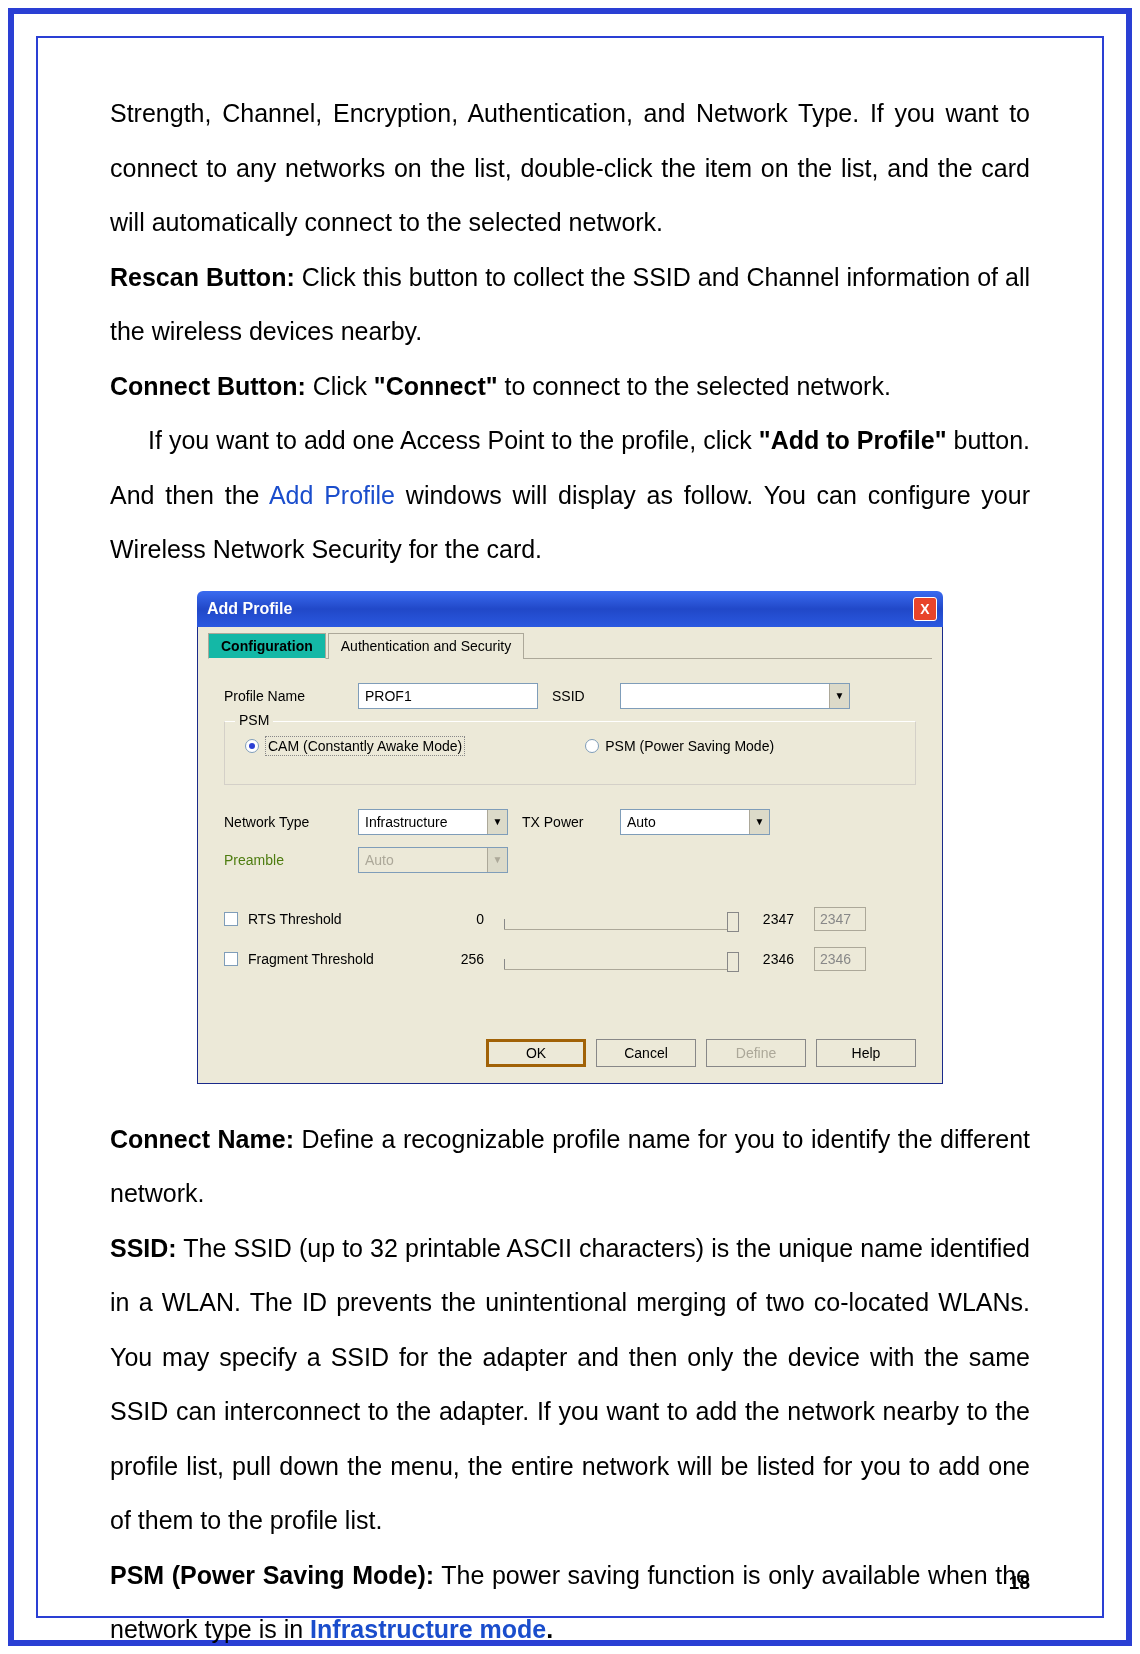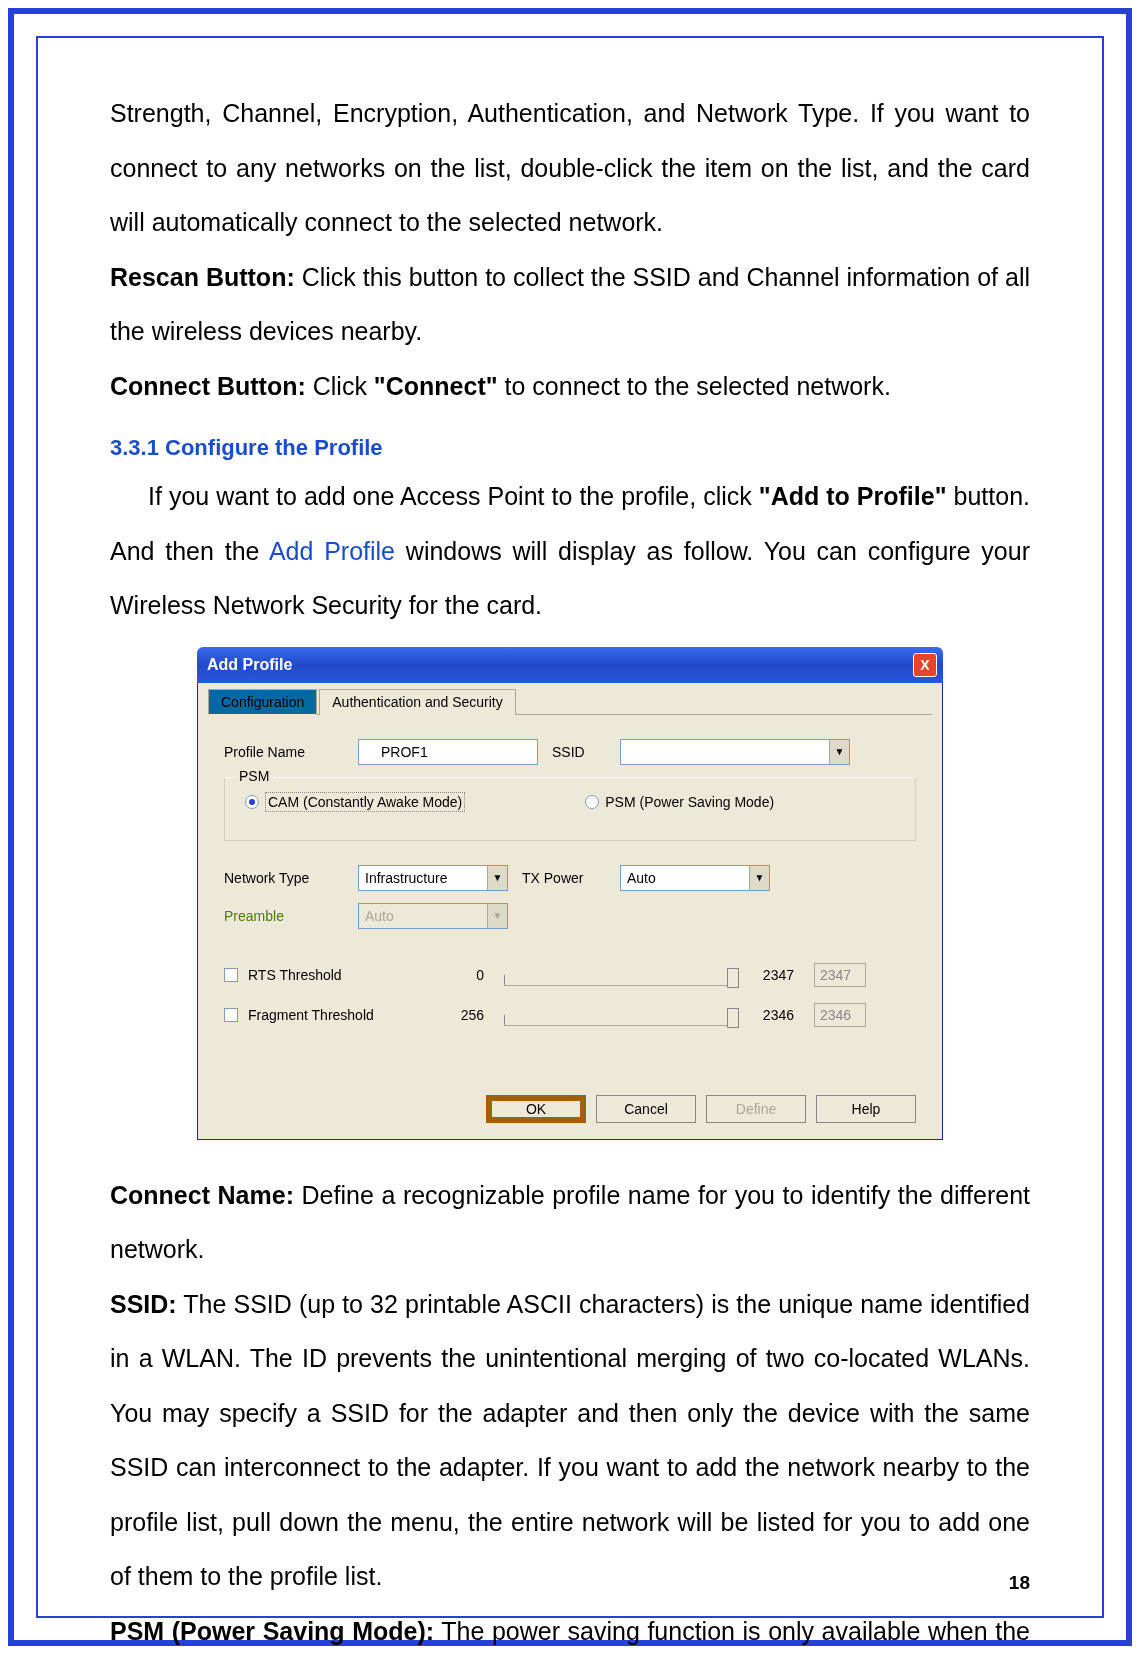--- a/index.html
+++ b/index.html
@@ -97,36 +97,37 @@
     .tab {
       padding: 4px 12px;
       background: #ece9d8;
       border: 1px solid #aca899;
       border-bottom: none;
       margin-right: 2px;
       margin-bottom: -1px;
       font-size: 14px;
     }
     .tab.active {
-      background: #0369a1;
+      background: #14b8a6;
       border-bottom: 1px solid #ece9d8;
+      font-weight: bold;
     }
     .form-row {
       display: flex;
       align-items: center;
       padding: 6px 16px;
       gap: 14px;
     }
     .lbl { width: 120px; font-size: 14px; }
     .lbl.disabled { color: #4d7c0f; }
     .text-input {
       border: 1px solid #7f9db9;
       background: #fff;
       height: 26px;
-      padding: 2px 22px;
+      padding: 2px 6px;
       font-size: 14px;
     }
     .dropdown {
       border: 1px solid #7f9db9;
       background: #fff;
       height: 26px;
       display: flex;
       align-items: center;
       justify-content: space-between;
       padding: 0 0 0 6px;
@@ -200,21 +201,21 @@
       display: flex; justify-content: flex-end; gap: 10px;
       padding: 60px 16px 6px 16px;
     }
     .dlg-btn {
       width: 100px; height: 28px;
       border: 1px solid #888;
       background: #ece9d8;
       display: flex; align-items: center; justify-content: center;
       font-size: 14px;
     }
-    .dlg-btn.default { border: 6px solid #a16207; }
+    .dlg-btn.default { border: 3px solid #a16207; }
     .dlg-btn.disabled { color: #aca899; }
     .underline-first::first-letter { text-decoration: underline; }
   </style>
 </head>
 <body>
 
 <div class="outer-border"></div>
 <div class="inner-border"></div>
 
 <div class="content">
@@ -223,21 +224,20 @@
 
   <p class="para">
     <span class="bold">Rescan Button:</span><span> Click this button to collect the SSID and Channel information of all the wireless devices nearby.</span>
   </p>
 
   <p class="para">
     <span class="bold">Connect Button:</span><span> Click </span><span class="bold">"Connect"</span><span> to connect to the selected network.</span>
   </p>
 
 
-  <div class="heading">3.3.1 Configure the Profile</div>
 
   <p class="para indented">
     <span>If you want to add one Access Point to the profile, click </span><span class="bold">"Add to Profile"</span><span> button. And then the </span><span class="link-text">Add Profile</span><span> windows will display as follow. You can configure your Wireless Network Security for the card.</span>
   </p>
 
   <div class="dialog-wrap">
     <div class="titlebar">
       <span class="titlebar-text">Add Profile</span>
       <div class="close-btn">
         <span>X</span>

